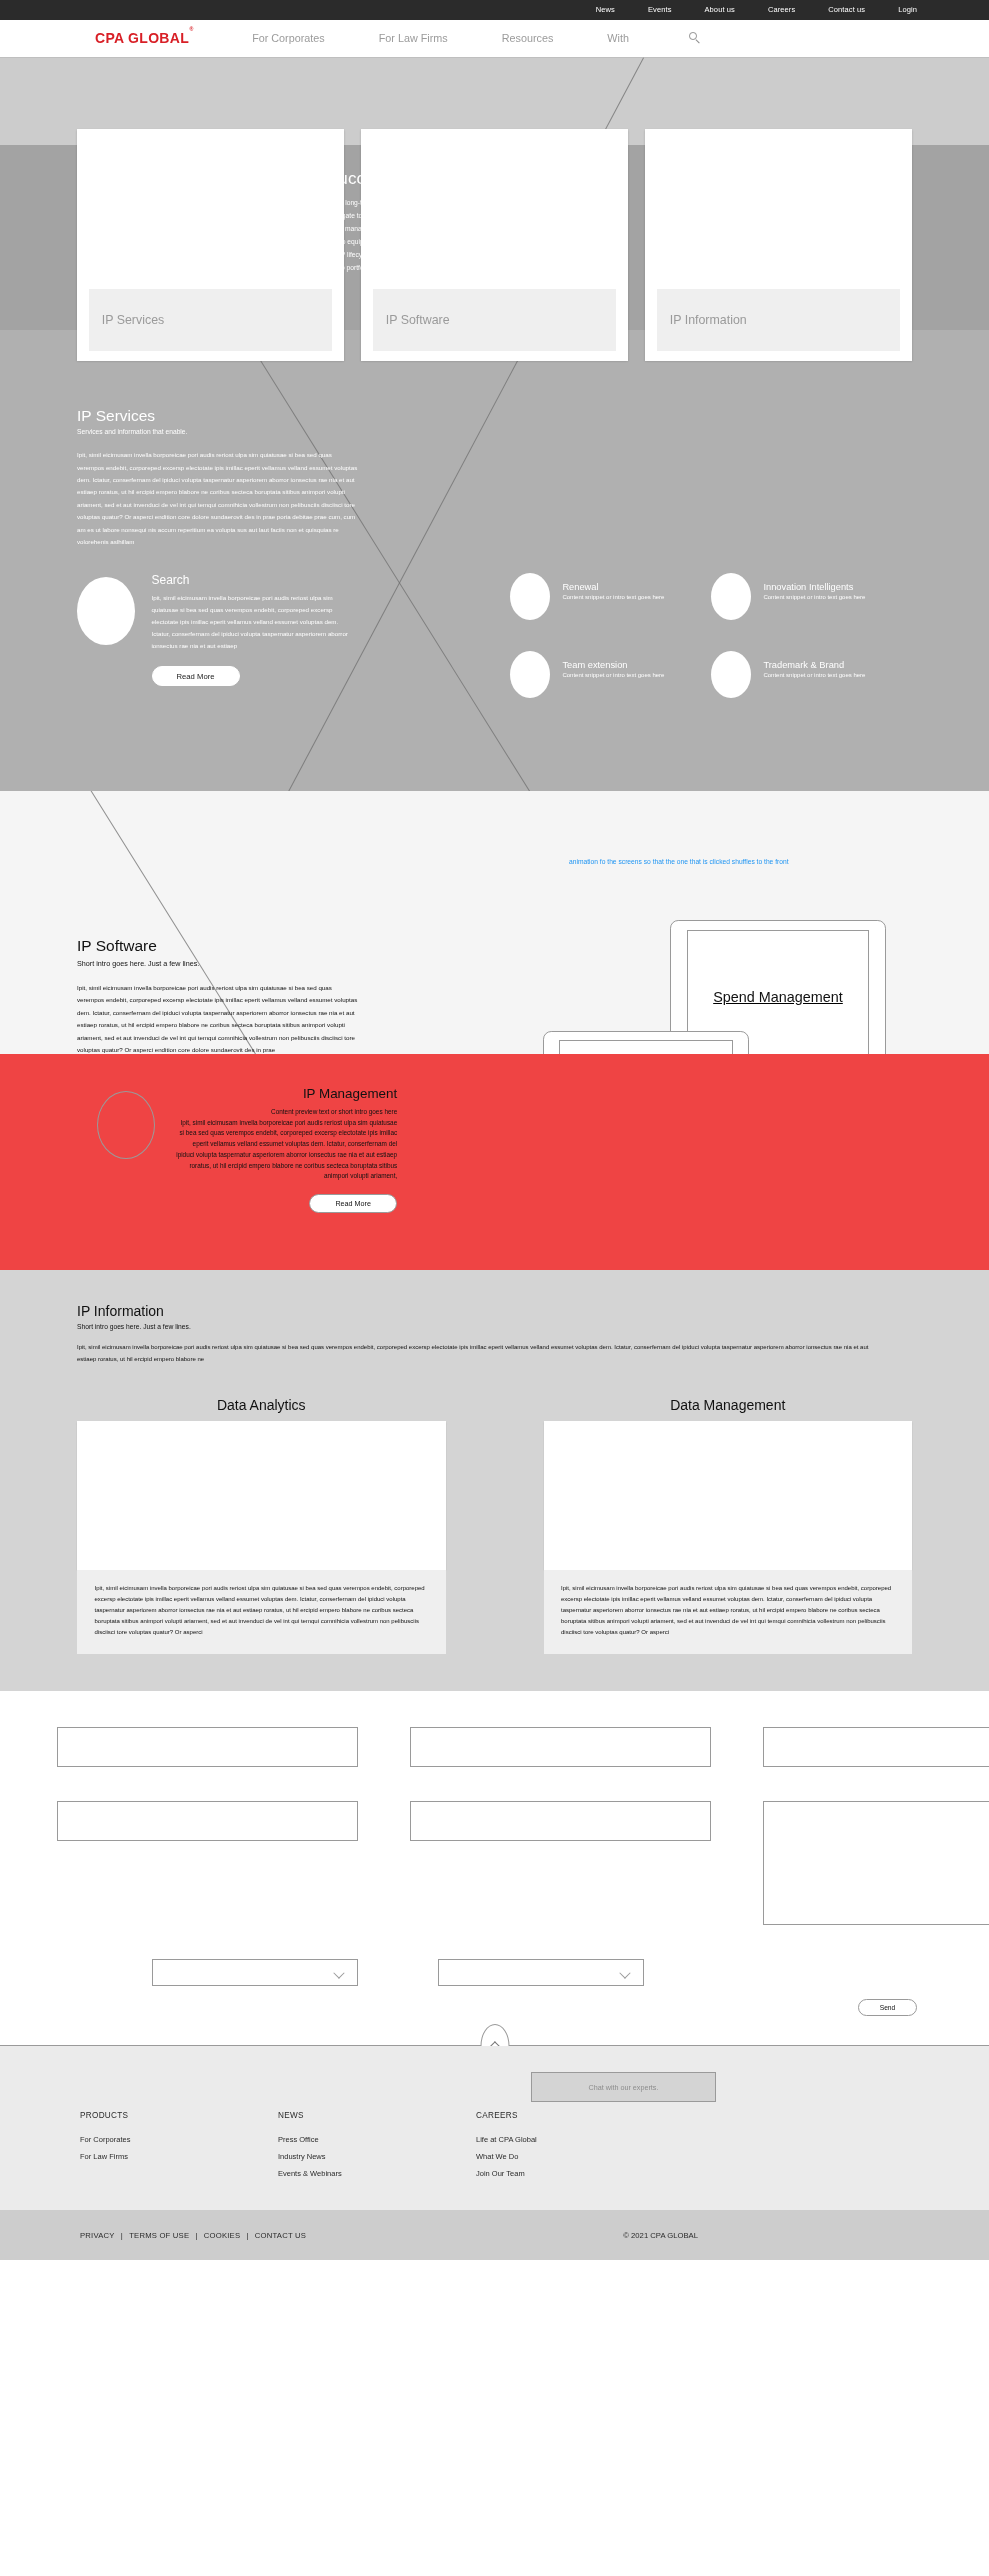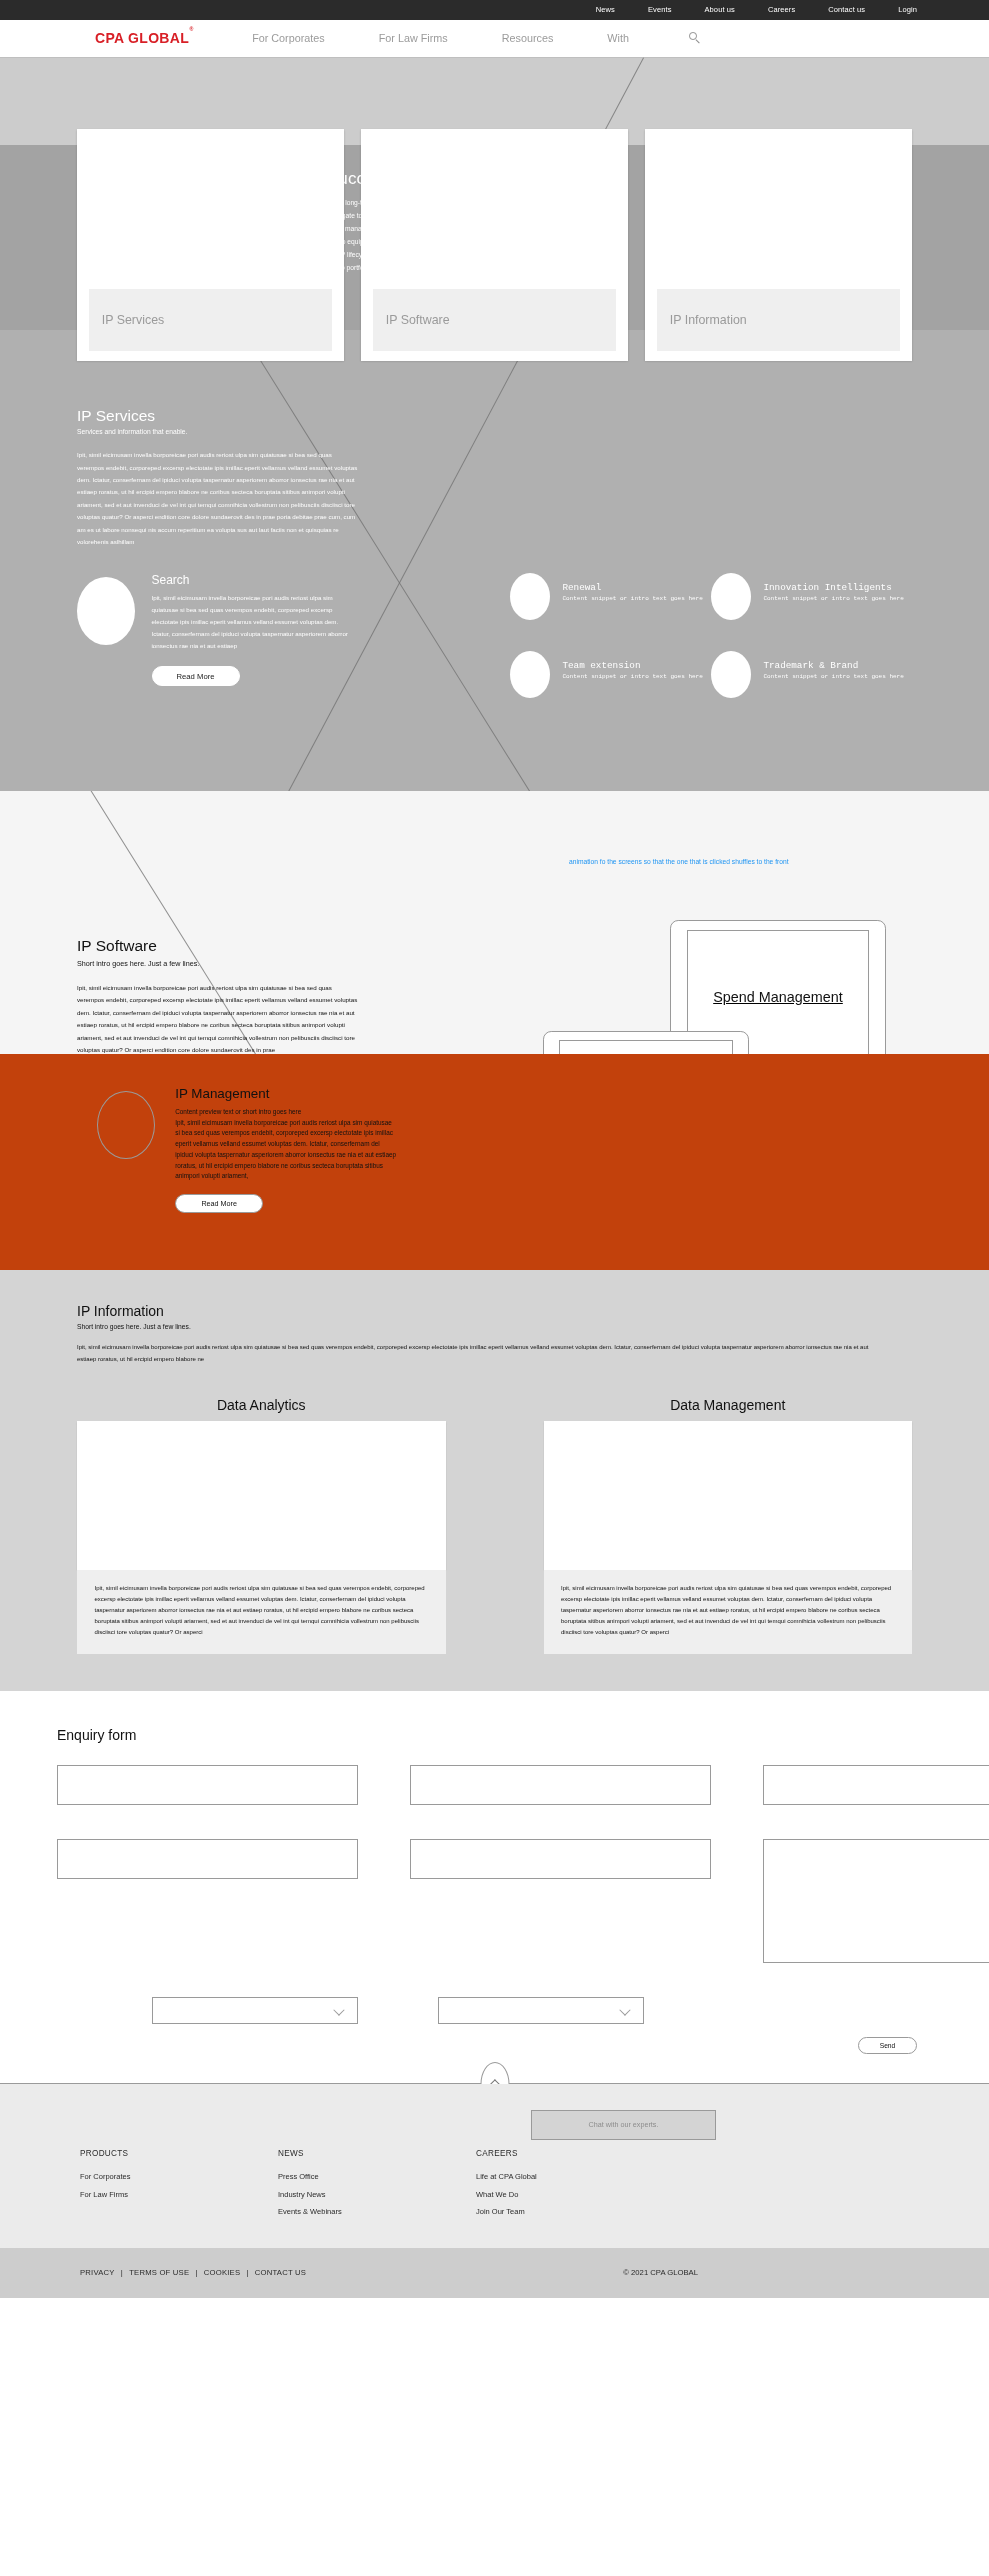--- a/index.html
+++ b/index.html
@@ -108,21 +108,21 @@
   .svc-left .txt { margin-left: 16.5px; }
   .svc-left h3 { color: #fff; font-size: 12px; font-weight: normal; }
   .svc-left p { color: #fff; font-size: 6.2px; line-height: 12px; margin-top: 5.2px; width: 206px;}
   .btn-pill {
     display: inline-flex; align-items: center; justify-content: center;
     background: #fff; border-radius: 11.3px; height: 20px; width: 88px;
     color: #1a1a1a; font-size: 7.7px; margin-top: 14.4px; cursor: pointer;
     border: 0.5px solid #fff;
   }
   .svc-right { flex: 1; display: flex; flex-wrap: wrap; padding-left: 41px; }
-  .svc-item { width: 50%; display: flex; margin-bottom: 31px; font-family: Liberation Mono, monospace; }
+  .svc-item { width: 50%; display: flex; margin-bottom: 31px; }
   .circle-sm {
     width: 40px; height: 47px; background: #fff; border-radius: 50%; flex: 0 0 40px;
   }
   .svc-item .st { margin-left: 12.4px; padding-top: 9.3px; }
   .svc-item h4 { color: #fff; font-size: 9.3px; font-weight: normal; }
   .svc-item p { color: #fff; font-size: 6px; margin-top: 2.1px; }
 
   
   .ipsoftware {
     background: #f5f5f5; position: relative; overflow: hidden;
@@ -140,21 +140,21 @@
     background: #fff; border: 0.5px solid #9a9a9a; border-radius: 8.2px;
     display: flex; align-items: center; justify-content: center;
   }
   .mon-screen {
     border: 0.5px solid #9a9a9a; background: #fff; width: 85%; height: 86%;
     display: flex; align-items: center; justify-content: center;
     text-align: center; font-size: 14.4px; color: #111; line-height: 18.5px;
   }
 
   
-  .ipmanagement { background: #c2410c; position: relative; height: 216px; overflow: visible; }
+  .ipmanagement { background: #ef4444; position: relative; height: 216px; overflow: visible; text-align: right; }
   .ipm-row { display: flex; padding-top: 32px; }
   .circle-out {
     width: 58px; height: 68px; border: 0.5px solid #9a9a9a; border-radius: 50%;
     flex: 0 0 58px; margin-left: 19.6px; margin-top: 5.2px;
   }
   .ipm-txt { margin-left: 20.6px; width: 222px; }
   .ipm-txt h2 { font-size: 13.4px; font-weight: normal; color: #111; }
   .ipm-txt .lead { font-size: 6.4px; margin-top: 6.2px; color: #111; line-height: 10.8px;}
   .ipm-txt .body { font-size: 6.4px; line-height: 10.8px; color: #111; }
   .btn-outline {
@@ -404,21 +404,20 @@
         <div class="info-card">
           <h3>Data Management</h3>
           <div class="imgbox"></div>
           <div class="txtbox">Ipit, simil eicimusam invella borporeicae pori audis reriost ulpa sim quiatusae si bea sed quas verempos endebit, corporeped excersp electotate ipis imillac eperit vellamus velland essumet voluptas dem. Ictatur, conserfernam del ipiduci volupta taspernatur asperiorem aborror ionsectus rae nia et aut estiaep roratus, ut hil ercipid empero blabore ne coribus secteca boruptata sitibus animpori volupti ariament, sed et aut invenduci de vel int qui temqui comnihicia vollestrum non pelibusciis disciisci tore voluptas quatur? Or asperci</div>
         </div>
       </div>
     </div>
   </div>
 
   <div class="enquiry">
-    <h2>Enquiry form</h2>
     <div class="form-grid">
       <div class="fi"></div>
       <div class="fi"></div>
       <div class="fi"></div>
       <div class="fi"></div>
       <div class="fi"></div>
       <div class="fi tall"></div>
       <div class="sel">
         <div class="chev"></div>
       </div>

